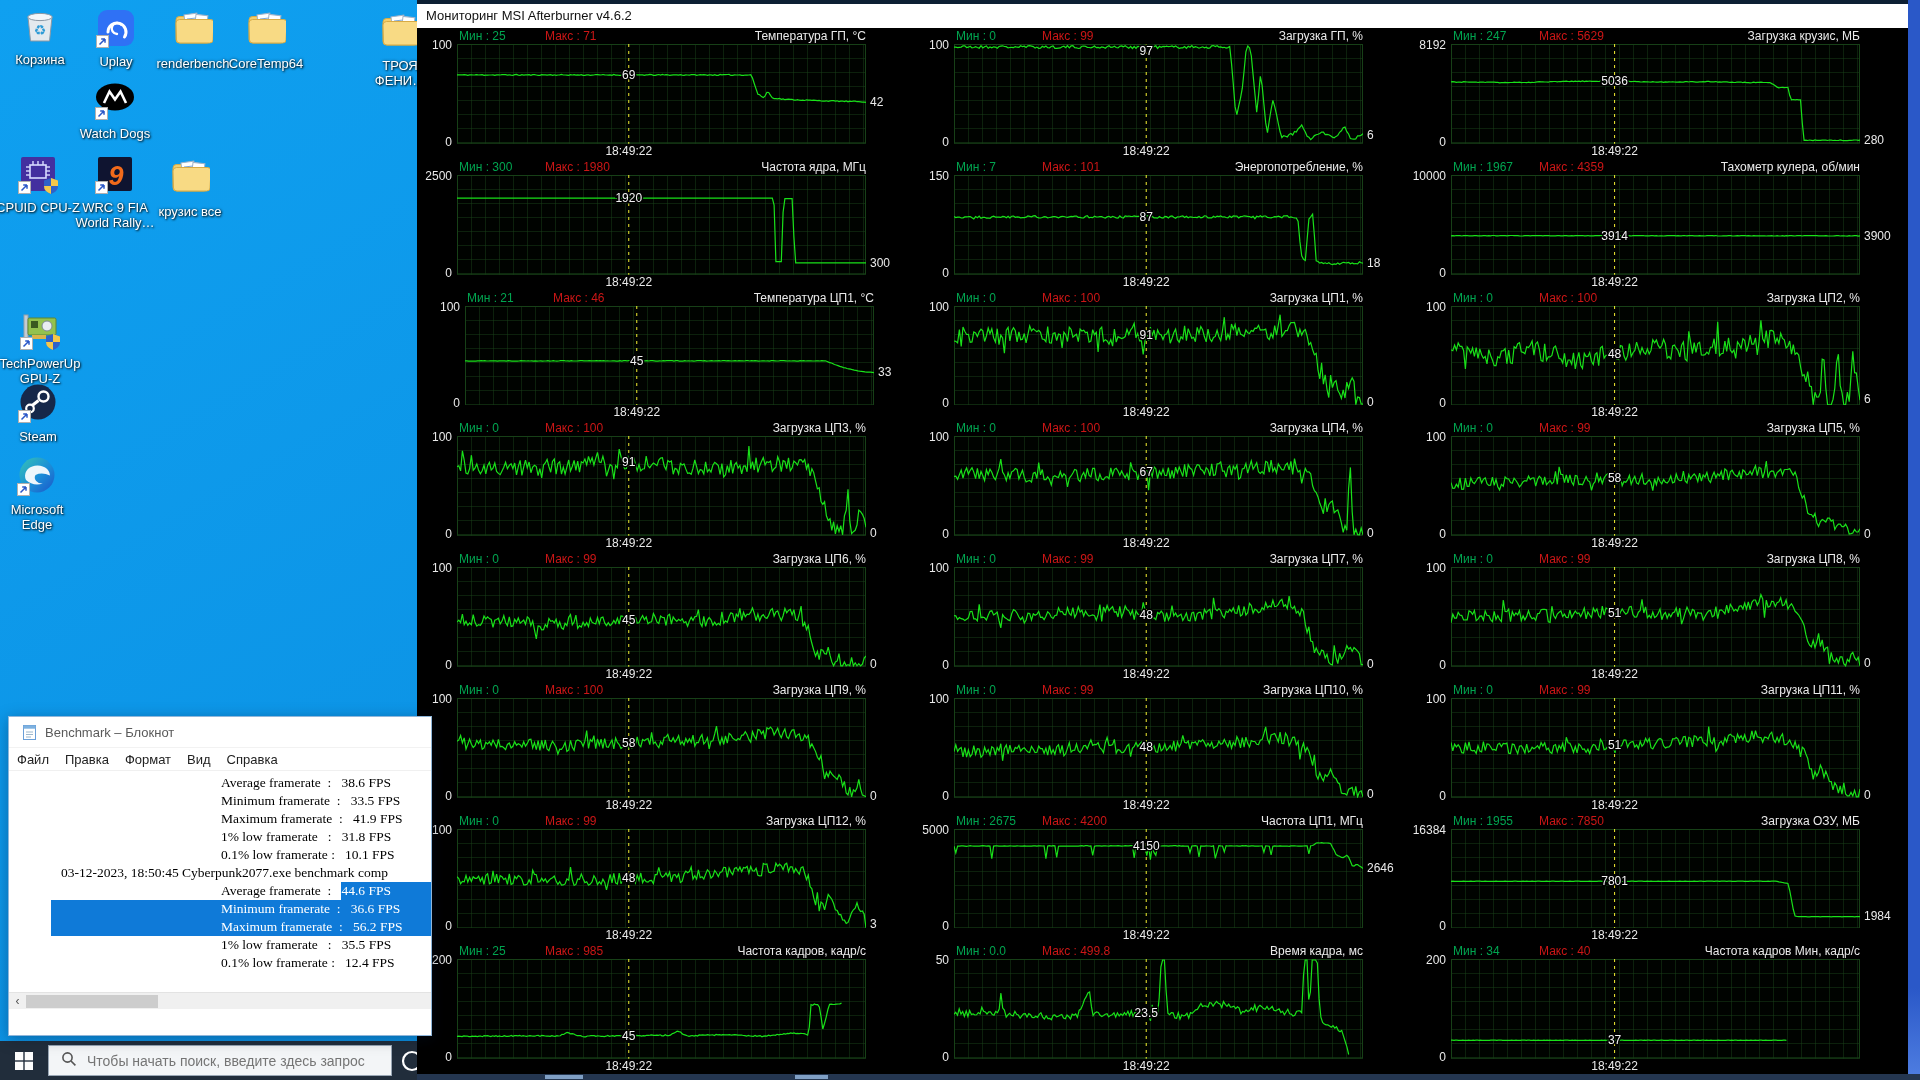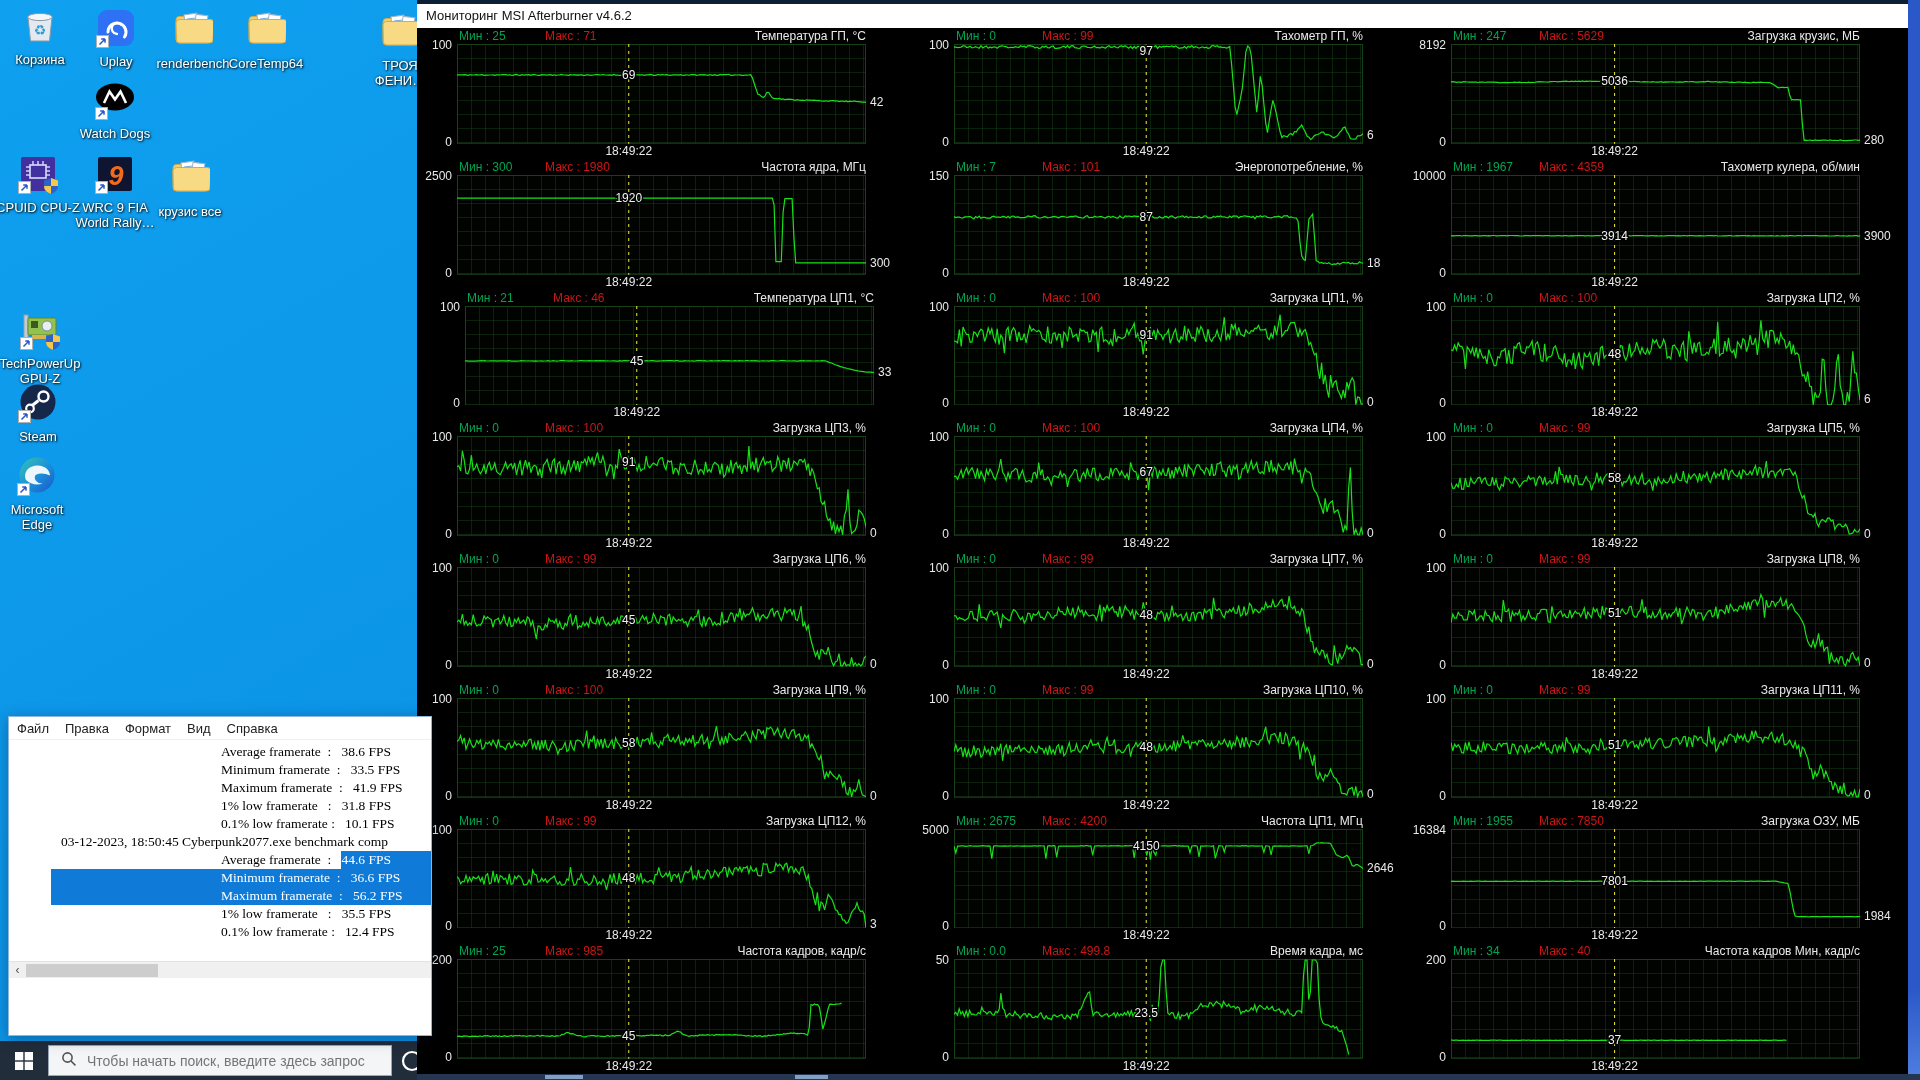--- a/index.html
+++ b/index.html
@@ -415,21 +415,21 @@
             <line x1="171.78" y1="0" x2="171.78" y2="99.75" stroke="#f5f032" stroke-width="1" stroke-dasharray="3 4"></line>
             <polyline points="0.0,77.4 1.7,77.2 3.4,77.3 5.1,77.6 6.8,76.9 8.5,77.2 10.2,77.0 11.9,77.6 13.5,77.7 15.2,77.2 16.9,77.4 18.6,77.2 20.3,77.6 22.0,77.2 23.7,77.0 25.4,77.7 27.1,76.6 28.8,76.9 30.5,76.7 32.2,77.2 33.9,77.6 35.6,76.8 37.3,77.4 39.0,76.6 40.6,77.5 42.3,77.0 44.0,77.5 45.7,77.4 47.4,76.7 49.1,77.3 50.8,77.3 52.5,77.2 54.2,76.5 55.9,77.3 57.6,76.6 59.3,76.6 61.0,76.9 62.7,76.5 64.4,77.2 66.1,76.6 67.7,77.0 69.4,77.4 71.1,77.0 72.8,76.6 74.5,76.9 76.2,77.1 77.9,77.2 79.6,76.5 81.3,76.4 83.0,77.4 84.7,76.4 86.4,76.7 88.1,77.0 89.8,77.2 91.5,77.2 93.2,77.3 94.8,76.6 96.5,77.1 98.2,77.3 99.9,76.6 101.6,77.0 103.3,76.8 105.0,75.3 106.7,75.5 108.4,74.3 110.1,73.4 111.8,73.9 113.5,74.8 115.2,74.7 116.9,75.0 118.6,76.0 120.2,76.6 121.9,76.6 123.6,76.7 125.3,77.5 127.0,77.8 128.7,77.8 130.4,77.0 132.1,77.0 133.8,76.7 135.5,76.7 137.2,76.6 138.9,77.4 140.6,76.8 142.3,77.0 144.0,77.3 145.7,77.4 147.3,77.6 149.0,77.2 150.7,76.5 152.4,77.3 154.1,77.0 155.8,76.7 157.5,77.4 159.2,76.6 160.9,76.6 162.6,76.5 164.3,77.0 166.0,76.3 167.7,77.1 169.4,77.2 171.1,77.3 172.8,77.0 174.4,77.3 176.1,77.0 177.8,77.0 179.5,76.4 181.2,76.6 182.9,76.7 184.6,77.1 186.3,76.7 188.0,76.9 189.7,76.3 191.4,76.4 193.1,76.2 194.8,75.9 196.5,76.3 198.2,76.3 199.9,76.2 201.5,76.4 203.2,75.8 204.9,76.8 206.6,76.8 208.3,75.8 210.0,76.7 211.7,76.7 213.4,76.2 215.1,74.7 216.8,74.2 218.5,73.3 220.2,72.2 221.9,72.7 223.6,73.0 225.3,74.9 226.9,75.7 228.6,76.1 230.3,76.8 232.0,77.3 233.7,76.9 235.4,76.5 237.1,77.1 238.8,76.5 240.5,77.0 242.2,75.9 243.9,76.1 245.6,75.9 247.3,76.1 249.0,76.2 250.7,75.7 252.4,76.1 254.0,76.0 255.7,75.8 257.4,76.6 259.1,75.5 260.8,75.9 262.5,75.7 264.2,76.2 265.9,75.7 267.6,75.8 269.3,75.9 271.0,75.8 272.7,75.6 274.4,76.2 276.1,75.9 277.8,75.7 279.5,75.8 281.1,76.1 282.8,76.1 284.5,76.0 286.2,76.5 287.9,76.7 289.6,77.2 291.3,76.4 293.0,77.0 294.7,77.2 296.4,77.3 298.1,76.5 299.8,77.3 301.5,76.8 303.2,76.6 304.9,77.8 306.6,77.1 308.2,76.8 309.9,77.1 311.6,76.2 313.3,76.9 315.0,76.3 316.7,76.0 318.4,76.3 320.1,75.3 321.8,75.9 323.5,75.4 325.2,75.5 326.9,74.7 328.6,75.2 330.3,74.4 332.0,74.6 333.7,73.9 335.3,74.3 337.0,73.9 338.7,74.6 340.4,74.3 342.1,74.7 343.8,74.4 345.5,74.5 347.2,74.7 348.9,75.3 350.6,76.2 352.3,68.1 354.0,45.5 355.7,46.2 357.4,44.9 359.1,45.7 360.7,45.6 362.4,48.2 364.1,58.2 365.8,70.0 367.5,64.5 369.2,58.1 370.9,50.5 372.6,45.4 374.3,45.1 376.0,45.5 377.7,45.4 379.4,45.2 381.1,45.0 382.8,44.8 384.5,44.1" fill="none" stroke="#19e119" stroke-width="1.2"></polyline>
             <text x="171.78" y="80.7621590909091" text-anchor="middle" font-size="12" fill="#f2f2f2" stroke="#000" stroke-width="3" paint-order="stroke" font-family="Liberation Sans,sans-serif">45</text>
           </svg>
           <div class="gtime" style="left: 171.78px; top: 115.75px;">18:49:22</div>
         </div>
         <div class="gcell" style="left: 497px; top: 0px; width: 497px; height: 130.75px;">
           <div class="ghead">
             <span class="gmin" style="left:42px">Мин : 0</span>
             <span class="gmax" style="left:128px">Макс : 99</span>
-            <span class="gtitle">Тахометр ГП, %</span>
+            <span class="gtitle">Загрузка ГП, %</span>
           </div>
           <div class="gaxis" style="top: 10px;">100</div>
           <div class="gaxis" style="top: 106.75px;">0</div>
           <svg class="gsvg" style="left:40px;top:16px" width="409" height="99.75">
             <defs>
               <pattern id="gp8" width="14" height="14" patternUnits="userSpaceOnUse">
                 <path d="M 14 0 H 0 V 14" fill="none" stroke="#174017" stroke-width="1"></path>
               </pattern>
             </defs>
             <rect width="100%" height="100%" fill="#000300"></rect>
@@ -802,20 +802,32 @@
         </div>
       </div>
     <div class="ab-strip"></div>
   </div>
   <div class="under-strip">
     <div class="pk" style="left:128px;width:38px;"></div>
     <div class="pk" style="left:378px;width:33px;"></div>
   </div>
 
   <div class="np">
+    <div class="np-title">
+      <span class="nicon">
+        <svg width="17" height="17" viewBox="0 0 17 17">
+          <rect x="2.5" y="1.5" width="12" height="14" fill="#fff" stroke="#6a9fd8"></rect>
+          <rect x="2.5" y="1.5" width="12" height="3.2" fill="#7db1e0"></rect>
+          <line x1="5" y1="8" x2="12" y2="8" stroke="#9db7cc"></line>
+          <line x1="5" y1="10.5" x2="12" y2="10.5" stroke="#9db7cc"></line>
+          <line x1="5" y1="13" x2="10" y2="13" stroke="#9db7cc"></line>
+        </svg>
+      </span>
+      <span class="txt">Benchmark – Блокнот</span>
+    </div>
     <div class="np-menu" id="np-menu">
         <span>Файл</span>
         <span>Правка</span>
         <span>Формат</span>
         <span>Вид</span>
         <span>Справка</span>
       </div>
     <div class="np-text" id="np-text">
         <div class="np-line ind">Average framerate  :   38.6 FPS</div>
         <div class="np-line ind">Minimum framerate  :   33.5 FPS</div>

